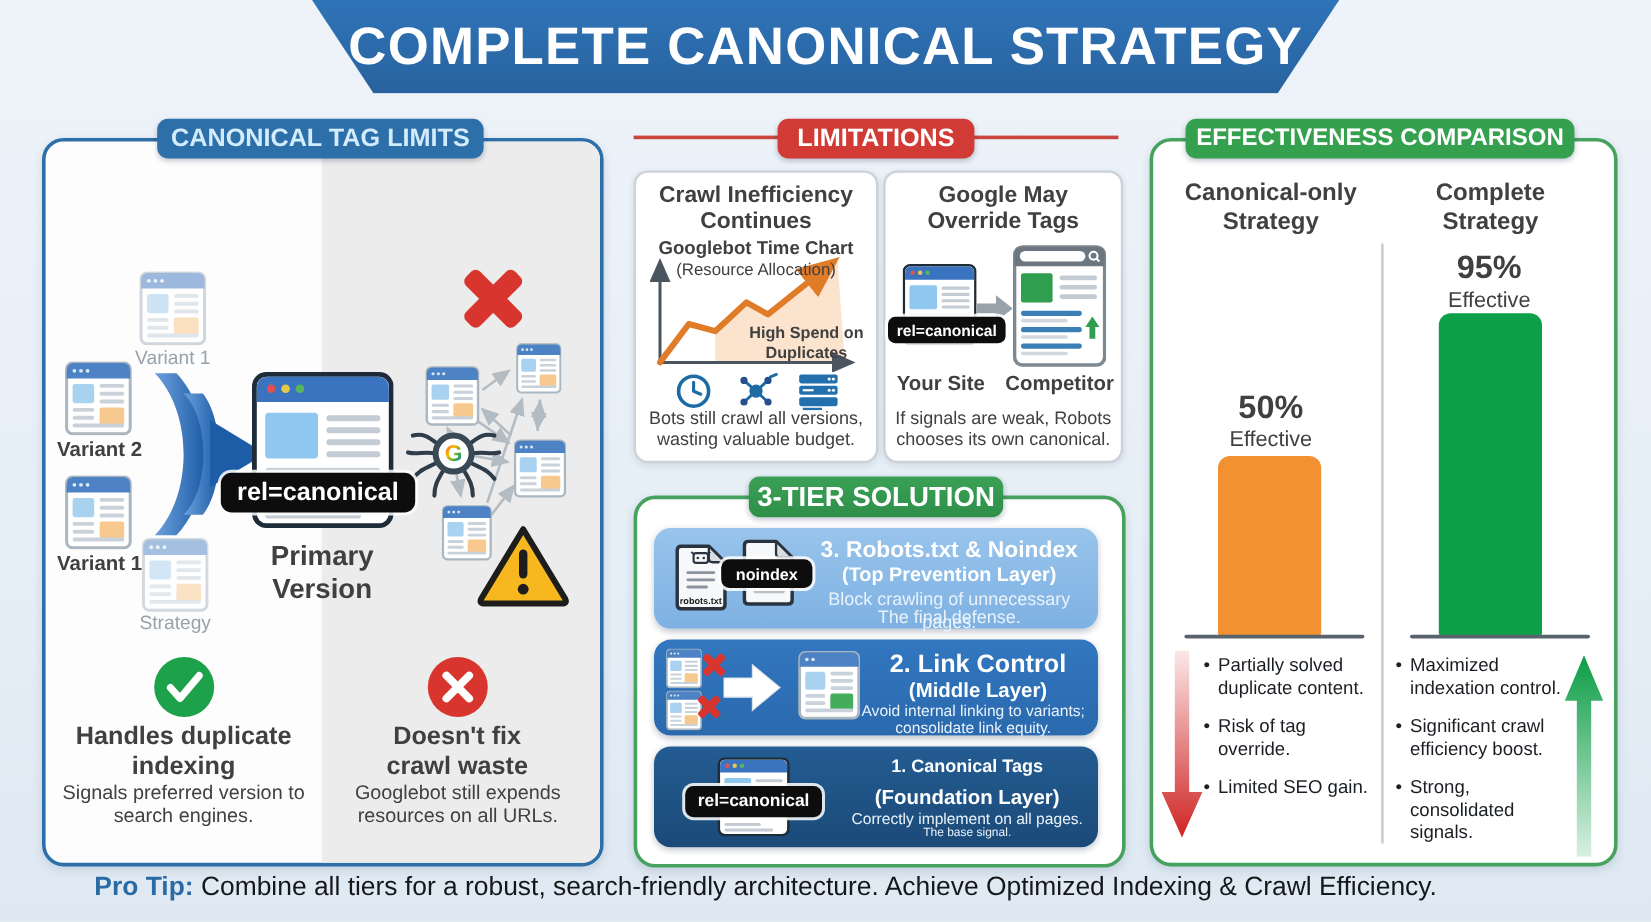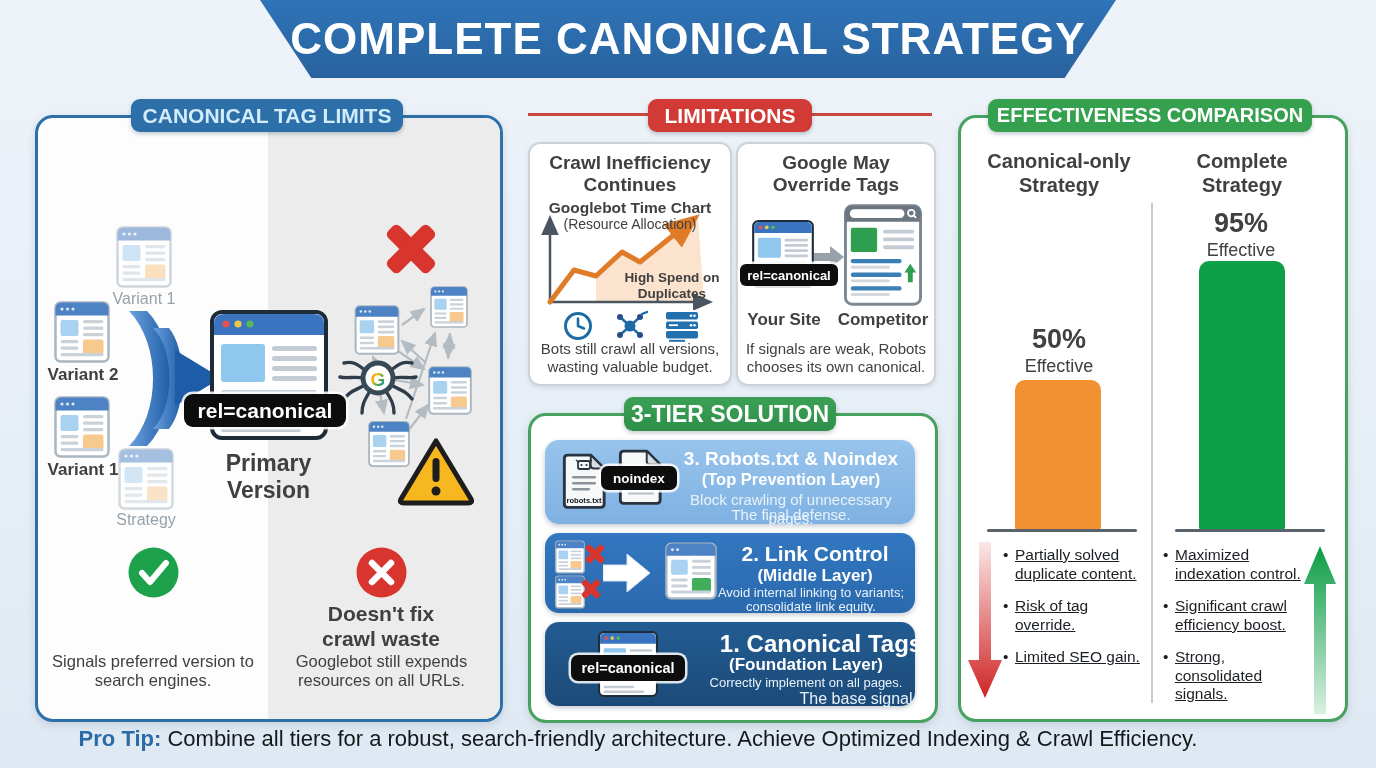--- a/index.html
+++ b/index.html
@@ -14,21 +14,21 @@
   .panel{background:#fdfdfd;border-radius:18px;box-shadow:0 3px 8px rgba(25,55,90,.14);}
   .pill{position:absolute;z-index:3;border-radius:9px;color:#fff;font-weight:bold;display:flex;align-items:center;justify-content:center;box-shadow:0 2px 4px rgba(20,40,70,.25);}
   .blackpill{position:absolute;background:#0d0d0d;color:#fff;font-weight:bold;border-radius:9px;display:flex;align-items:center;justify-content:center;box-shadow:0 0 0 2.5px rgba(255,255,255,.85);z-index:4;}
   .txt{color:#404040;line-height:1.18;}
   .gray{color:#98a2ab;}
   .card{position:absolute;background:#fff;border:2px solid #ccd2d8;border-radius:12px;box-shadow:0 2px 5px rgba(25,55,90,.10);}
   .tier{position:absolute;border-radius:14px;box-shadow:0 2px 5px rgba(10,30,60,.25);}
   .tier .t-title{color:#fff;font-weight:bold;text-align:center;line-height:1.12;}
   .tier .t-desc{color:#e8f2fb;text-align:center;font-size:15px;line-height:1.25;}
   ul.blist{list-style:none;margin:0;padding:0;}
-  ul.blist li{font-size:15.5px;color:#1b1f23;line-height:1.22;margin-bottom:13px;padding-left:12px;position:relative;text-decoration:underline;}
+  ul.blist li{font-size:15.5px;color:#1b1f23;line-height:1.22;margin-bottom:13px;padding-left:12px;position:relative;}
   ul.blist li::before{content:"•";position:absolute;left:0;top:0;}
   .baseline{position:absolute;height:3px;background:#59636d;border-radius:2px;}
   .bar{position:absolute;border-radius:10px 10px 3px 3px;}
   .footer{left:0;top:726px;width:1276px;text-align:center;font-size:22px;color:#15181b;}
   .footer .lab{color:#2a6aa5;font-weight:bold;}
 </style>
 </head>
 <body>
 
 <svg width="0" height="0" style="position:absolute">
@@ -213,20 +213,21 @@
     <svg class="abs" style="left:358px;top:318px;" width="80" height="70" viewBox="0 0 80 70">
       <path d="M40 5 L75 63 Q77 67 72 67 L8 67 Q3 67 5 63 Z" fill="#f6b71f" stroke="#1d1d1b" stroke-width="5" stroke-linejoin="round"></path>
       <rect x="36.5" y="22" width="7" height="24" rx="3.5" fill="#1d1d1b"></rect>
       <circle cx="40" cy="55" r="4.5" fill="#1d1d1b"></circle>
     </svg>
 
     <svg class="abs" style="left:89px;top:428px;" width="53" height="53" viewBox="0 0 53 53">
       <circle cx="26.5" cy="26.5" r="25" fill="#1ea14b"></circle>
       <path d="M15 27 L23 36 L39 17" stroke="#fff" stroke-width="6" fill="none" stroke-linecap="round" stroke-linejoin="round"></path>
     </svg>
+    <div class="abs c b txt" style="left:15px;top:484px;width:200px;font-size:21px;">Handles duplicate indexing</div>
     <div class="abs c txt" style="left:5px;top:534px;width:220px;font-size:16.5px;">Signals preferred version to search engines.</div>
 
     <svg class="abs" style="left:317px;top:428px;" width="53" height="53" viewBox="0 0 53 53">
       <circle cx="26.5" cy="26.5" r="25" fill="#d8352f"></circle>
       <path d="M17 17 L36 36 M36 17 L17 36" stroke="#fff" stroke-width="6.5" fill="none" stroke-linecap="round"></path>
     </svg>
     <div class="abs c b txt" style="left:273px;top:484px;width:140px;font-size:21px;">Doesn't fix crawl waste</div>
     <div class="abs c txt" style="left:241px;top:534px;width:205px;font-size:16.5px;">Googlebot still expends resources on all URLs.</div>
   </div>
   <div class="pill" style="left:131px;top:99px;width:272px;height:33px;background:#2d6fa9;font-size:21px;color:#d3ecfc;">CANONICAL TAG LIMITS</div>
@@ -350,24 +351,24 @@
       <div class="abs t-title" style="left:176px;top:33px;width:188px;font-size:17px;">(Middle Layer)</div>
       <div class="abs t-desc" style="left:160px;top:52px;width:212px;font-size:13px;">Avoid internal linking to variants;</div>
       <div class="abs t-desc" style="left:160px;top:66px;width:212px;font-size:13px;">consolidate link equity.</div>
     </div>
 
     <div class="tier" style="left:14px;top:206px;width:370px;height:84px;background:linear-gradient(180deg,#235c92,#1b4a78);">
       <svg class="abs" style="left:52px;top:9px;" width="62" height="66">
           <use href="#br"></use>
         </svg>
       <div class="blackpill" style="left:26px;top:33px;width:114px;height:26px;font-size:14.5px;border-radius:7px;">rel=canonical</div>
-      <div class="abs t-title" style="left:171px;top:9px;width:210px;font-size:24px;">1. Canonical Tags</div>
+      <div class="abs t-title" style="left:156px;top:9px;width:210px;font-size:15px;">1. Canonical Tags</div>
       <div class="abs t-title" style="left:156px;top:33px;width:210px;font-size:17px;">(Foundation Layer)</div>
       <div class="abs t-desc" style="left:150px;top:53px;width:222px;font-size:13px;">Correctly implement on all pages.</div>
-      <div class="abs t-desc" style="left:150px;top:67px;width:222px;font-size:16px;text-align:right;">The base signal.</div>
+      <div class="abs t-desc" style="left:150px;top:67px;width:222px;font-size:10px;">The base signal.</div>
     </div>
   </div>
   <div class="pill" style="left:624px;top:397px;width:212px;height:34px;background:linear-gradient(180deg,#3ba055,#2f8f49);font-size:23px;">3-TIER SOLUTION</div>
 
   <div class="abs panel" style="left:958px;top:115px;width:384px;height:601px;border:3px solid #46a25e;background:#fff;">
     <div class="abs c b txt" style="left:8px;top:32px;width:180px;font-size:20px;">Canonical-only Strategy</div>
     <div class="abs c b txt" style="left:196px;top:32px;width:170px;font-size:20px;">Complete Strategy</div>
     <div class="abs" style="left:190px;top:85px;width:2px;height:500px;background:#c5cbd0;"></div>
 
     <div class="abs c b txt" style="left:18px;top:206px;width:160px;font-size:27px;">50%</div>

